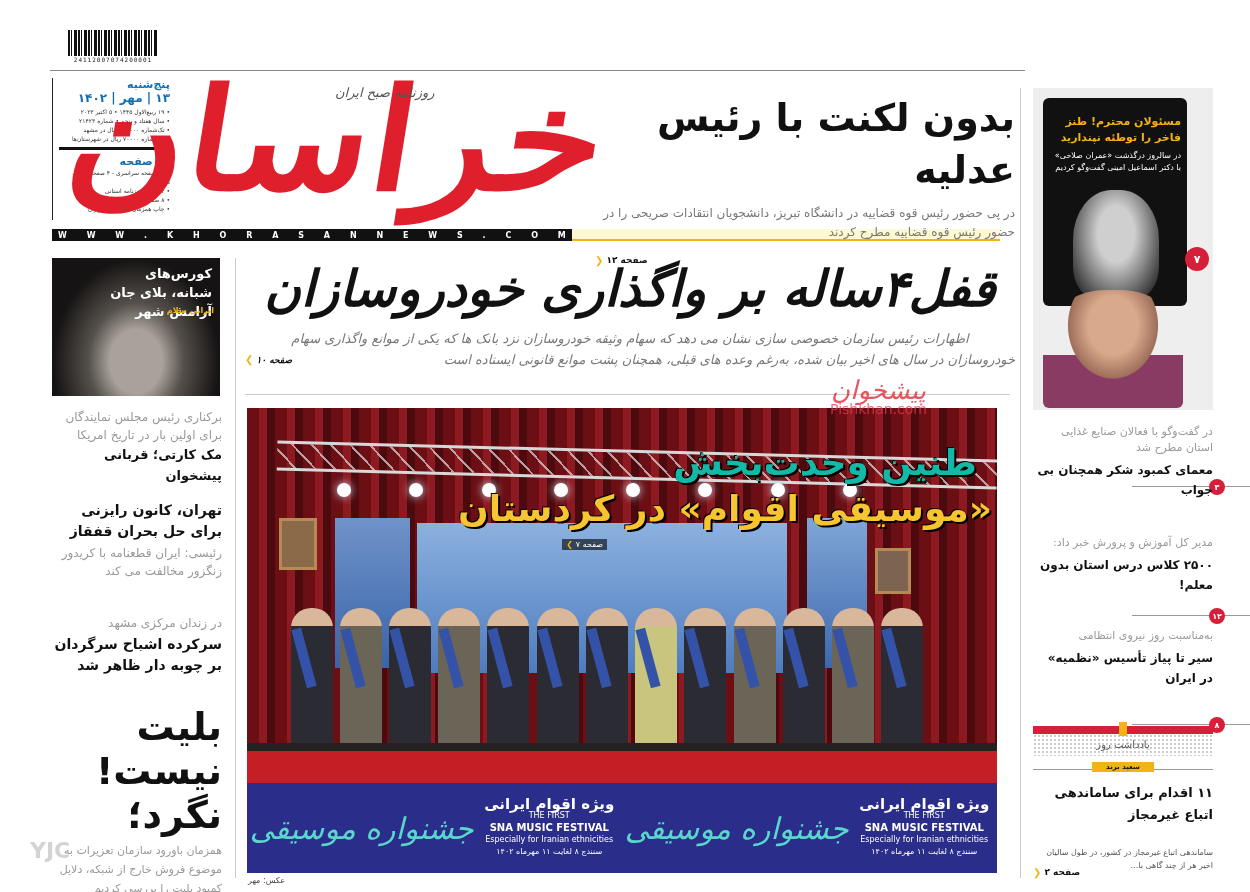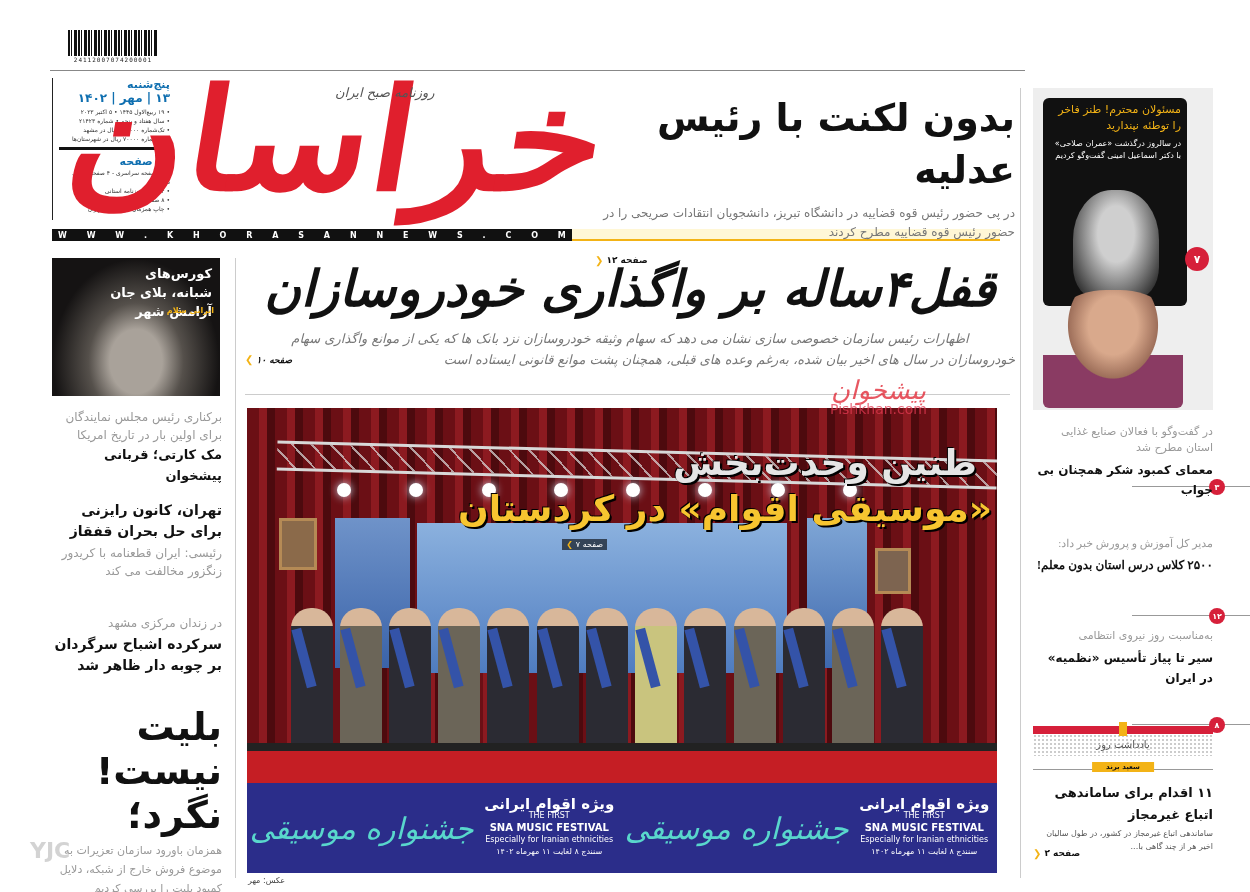--- a/index.html
+++ b/index.html
@@ -69,21 +69,21 @@
   .photo .people span.light { background: linear-gradient(#d8b79a 0 18px, #c9c47e 18px); }
   .photo .people span.grey { background: linear-gradient(#d8b79a 0 18px, #6b6558 18px); }
   .photo .people span::after { content: ""; position: absolute; left: 8px; top: 20px; width: 10px; height: 60px; background: #3453a8; transform: rotate(-15deg); }
   .photo .stage { position: absolute; left: 0; top: 335px; width: 750px; height: 40px; background: linear-gradient(#222 0 8px, #c51e24 8px); }
   .photo .banner { position: absolute; left: 0; top: 375px; width: 750px; height: 90px; background: #2b2d8a; display: flex; justify-content: space-around; align-items: center; direction: ltr; }
   .photo .banner .block { color: #fff; text-align: center; font-size: 8px; line-height: 12px; width: 140px; }
   .photo .banner .block .fa { font-size: 15px; font-weight: bold; direction: rtl; }
   .photo .banner .block .en { font-weight: bold; font-size: 10px; }
   .photo .banner .callig { color: #5eead4; font-family: "DejaVu Serif", serif; font-size: 30px; font-style: italic; opacity: .9; }
   .photo .overlay { position: absolute; right: 20px; top: 32px; text-align: right; }
-  .photo .overlay .l1 { font-size: 36px; font-weight: 900; color: #e5e5e5; text-shadow: 2px 2px 0 #000, -1px -1px 0 #000; line-height: 46px; }
+  .photo .overlay .l1 { font-size: 36px; font-weight: 900; color: #14b8a6; text-shadow: 2px 2px 0 #000, -1px -1px 0 #000; line-height: 46px; }
   .photo .overlay .l2 { font-size: 36px; font-weight: 900; color: #f7c530; text-shadow: 2px 2px 0 #000, -1px -1px 0 #000; line-height: 46px; margin-right: -15px; }
   .photo .overlay .ref { font-size: 8px; color: #fff; background: rgba(0,0,0,.6); display: inline-flex; gap: 3px; padding: 1px 4px; margin-right: 370px; }
   .caption { left: 248px; top: 876px; font-size: 8px; color: #444; }
 
   
   .lc { left: 52px; width: 170px; text-align: right; }
   .lc-photo { left: 52px; top: 258px; width: 168px; height: 138px; background: radial-gradient(ellipse at 50% 75%, #a9a29a 0 22%, #55504b 40%, #151313 70%); overflow: hidden; }
   .lc-photo .t { position: absolute; right: 8px; top: 6px; color: #fff; font-size: 13px; font-weight: bold; line-height: 19px; text-align: right; }
   .lc-photo .tag { position: absolute; right: 6px; top: 48px; color: #f3b316; font-size: 8px; font-weight: bold; }
   .kicker { color: #999; font-size: 12px; line-height: 18px; }
@@ -91,21 +91,21 @@
   .sep { position: relative; height: 14px; }
   .sep::before { content: ""; position: absolute; left: 0; right: 0; top: 7px; height: 1px; background: #999; }
   .sep .badge { position: absolute; left: 50%; top: 0; transform: translateX(-50%); width: 16px; height: 16px; border-radius: 50%; background: #d6203a; color: #fff; font-size: 8px; font-weight: bold; display: flex; align-items: center; justify-content: center; }
   .lc-big { font-size: 38px; font-weight: 900; line-height: 44px; color: #111; }
   .yjc { left: 30px; top: 838px; color: #ccc; font-size: 22px; font-weight: bold; opacity: .85; font-family: "DejaVu Sans", sans-serif; direction: ltr; }
 
   
   .rc { left: 1033px; width: 180px; text-align: right; }
   .rc-box { left: 1033px; top: 88px; width: 180px; height: 322px; background: #eeeeee; }
   .rc-dark { left: 1043px; top: 98px; width: 144px; height: 208px; background: #111; border-radius: 6px; overflow: hidden; }
-  .rc-dark .t { color: #f3b316; font-size: 11px; font-weight: normal; line-height: 16px; padding: 4px 6px 0; }
+  .rc-dark .t { color: #f3b316; font-size: 11px; font-weight: bold; line-height: 16px; padding: 16px 6px 0; }
   .rc-dark .s { color: #fff; font-size: 8px; line-height: 12px; padding: 4px 6px 0; text-align: right; }
   .rc-dark .face { position: absolute; left: 30px; top: 92px; width: 86px; height: 110px; border-radius: 45% 45% 30% 30%; background: radial-gradient(ellipse at 50% 40%, #cfcfcf 0 30%, #7a7a7a 60%, #222 90%); }
   .rc-face2 { left: 1043px; top: 290px; width: 140px; height: 118px; border-radius: 45% 45% 6px 6px; background: radial-gradient(ellipse at 50% 30%, #d9a98c 0 25%, #9e6f5a 45%, transparent 46%), linear-gradient(transparent 0 55%, #8a3b63 55%); }
   .red-badge { left: 1185px; top: 247px; width: 24px; height: 24px; border-radius: 50%; background: #d6203a; color: #fff; font-size: 11px; font-weight: bold; display: flex; align-items: center; justify-content: center; }
   .rc .hd { font-size: 12px; line-height: 20px; }
   .rc .kicker { font-size: 11px; line-height: 16px; }
   .note-bar { position: relative; height: 8px; background: #d6203a; margin-top: 8px; }
   .note-bar::after { content: ""; position: absolute; left: 50%; top: -4px; width: 8px; height: 14px; background: #f3b316; transform: translateX(-50%); }
   .note-box { height: 22px; background-image: radial-gradient(#ccc 1px, transparent 1px); background-size: 4px 4px; font-size: 10px; color: #555; text-align: center; line-height: 22px; }
   .author { position: relative; height: 14px; margin-top: 6px; }
@@ -306,37 +306,37 @@
   <div class="face"></div>
 </div>
 <div class="abs rc-face2"></div>
 <div class="abs red-badge">۷</div>
 
 <div class="abs rc" style="top:424px;">
   <div class="kicker">در گفت‌وگو با فعالان صنایع غذایی استان مطرح شد</div>
   <div class="hd" style="margin-top:4px">معمای کمبود شکر همچنان بی جواب</div>
 </div>
 
-<div class="abs rc" style="top:535px;font-family:Liberation Serif, serif;">
+<div class="abs rc" style="top:535px;">
   <div class="kicker">مدیر کل آموزش و پرورش خبر داد:</div>
   <div class="hd" style="margin-top:4px">۲۵۰۰ کلاس درس استان بدون معلم!</div>
 </div>
 
 <div class="abs rc" style="top:628px;">
   <div class="kicker">به‌مناسبت روز نیروی انتظامی</div>
   <div class="hd" style="margin-top:4px">سیر تا پیاز تأسیس «نظمیه» در ایران</div>
 </div>
 
 <div class="abs rc" style="top:718px;">
   <div class="note-bar"></div>
   <div class="note-box">یادداشت روز</div>
   <div class="author">
       <span>سعید برند</span>
     </div>
   <div class="hdx" style="margin-top:6px">۱۱ اقدام برای ساماندهی اتباع غیرمجاز</div>
-  <div class="sm" style="margin-top:1px">ساماندهی اتباع غیرمجاز در کشور، در طول سالیان اخیر هر از چند گاهی با...</div>
+  <div class="sm" style="margin-top:20px">ساماندهی اتباع غیرمجاز در کشور، در طول سالیان اخیر هر از چند گاهی با...</div>
   <div style="text-align:left; margin-top:-12px;">
     <span class="pageref">
       <span>صفحه ۲</span>
       <span class="arrow">❮</span>
     </span>
   </div>
 </div>
 
 </body></html>

